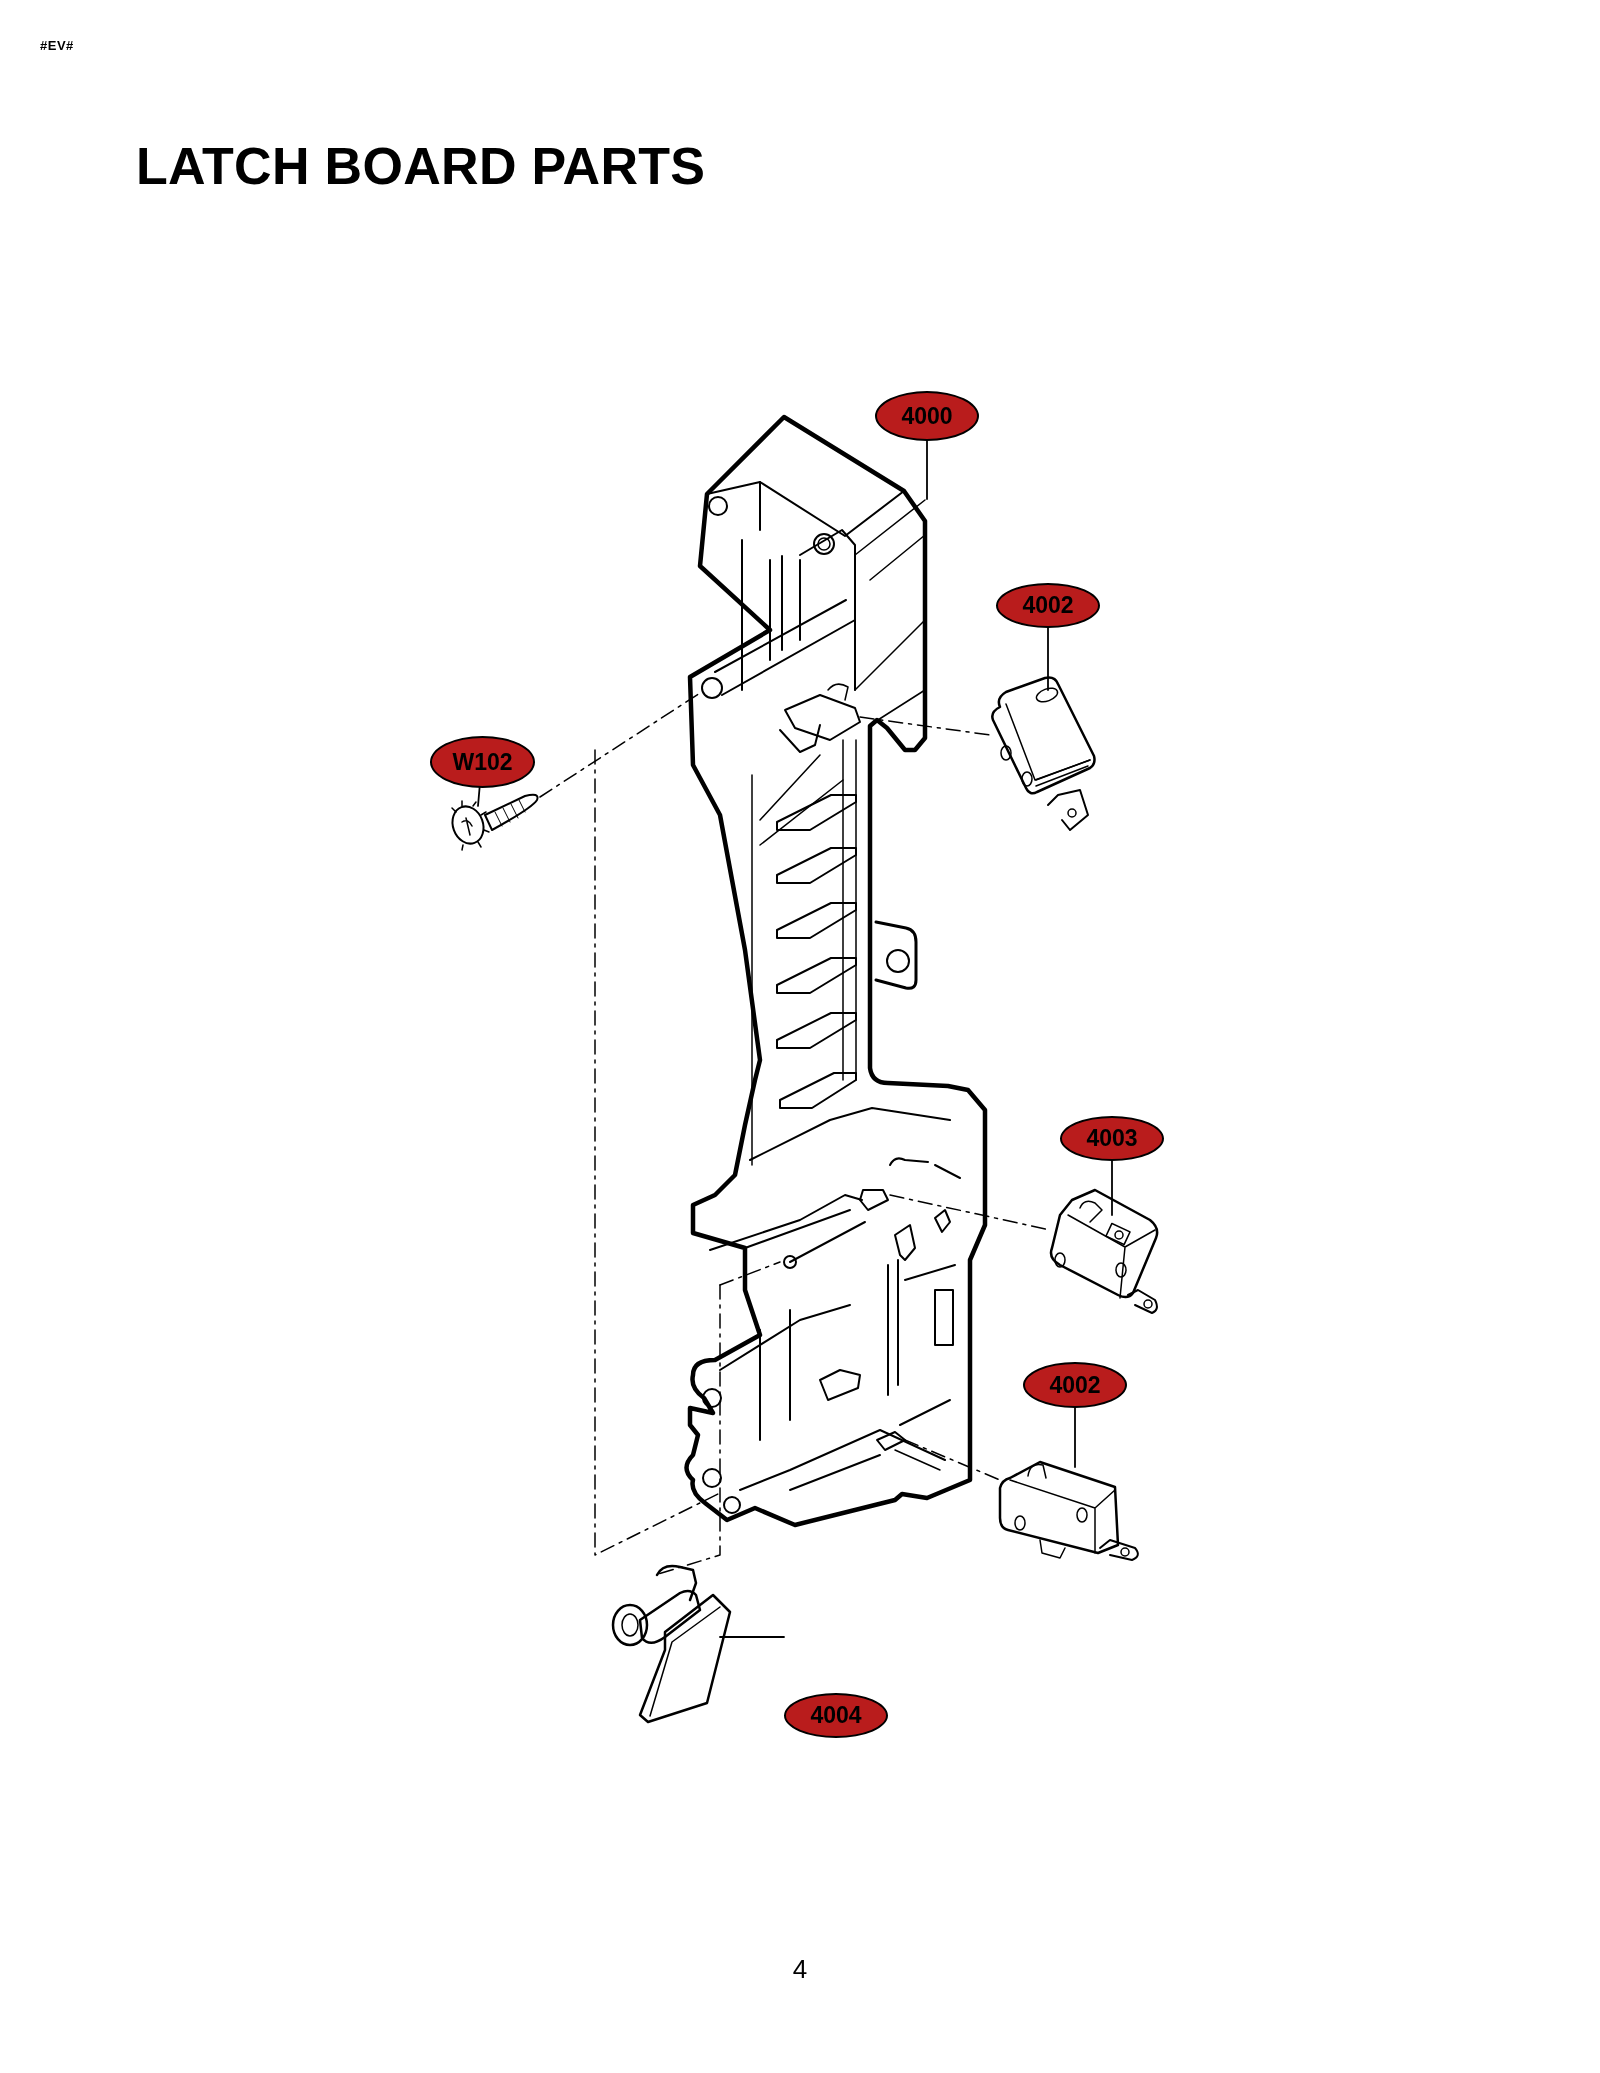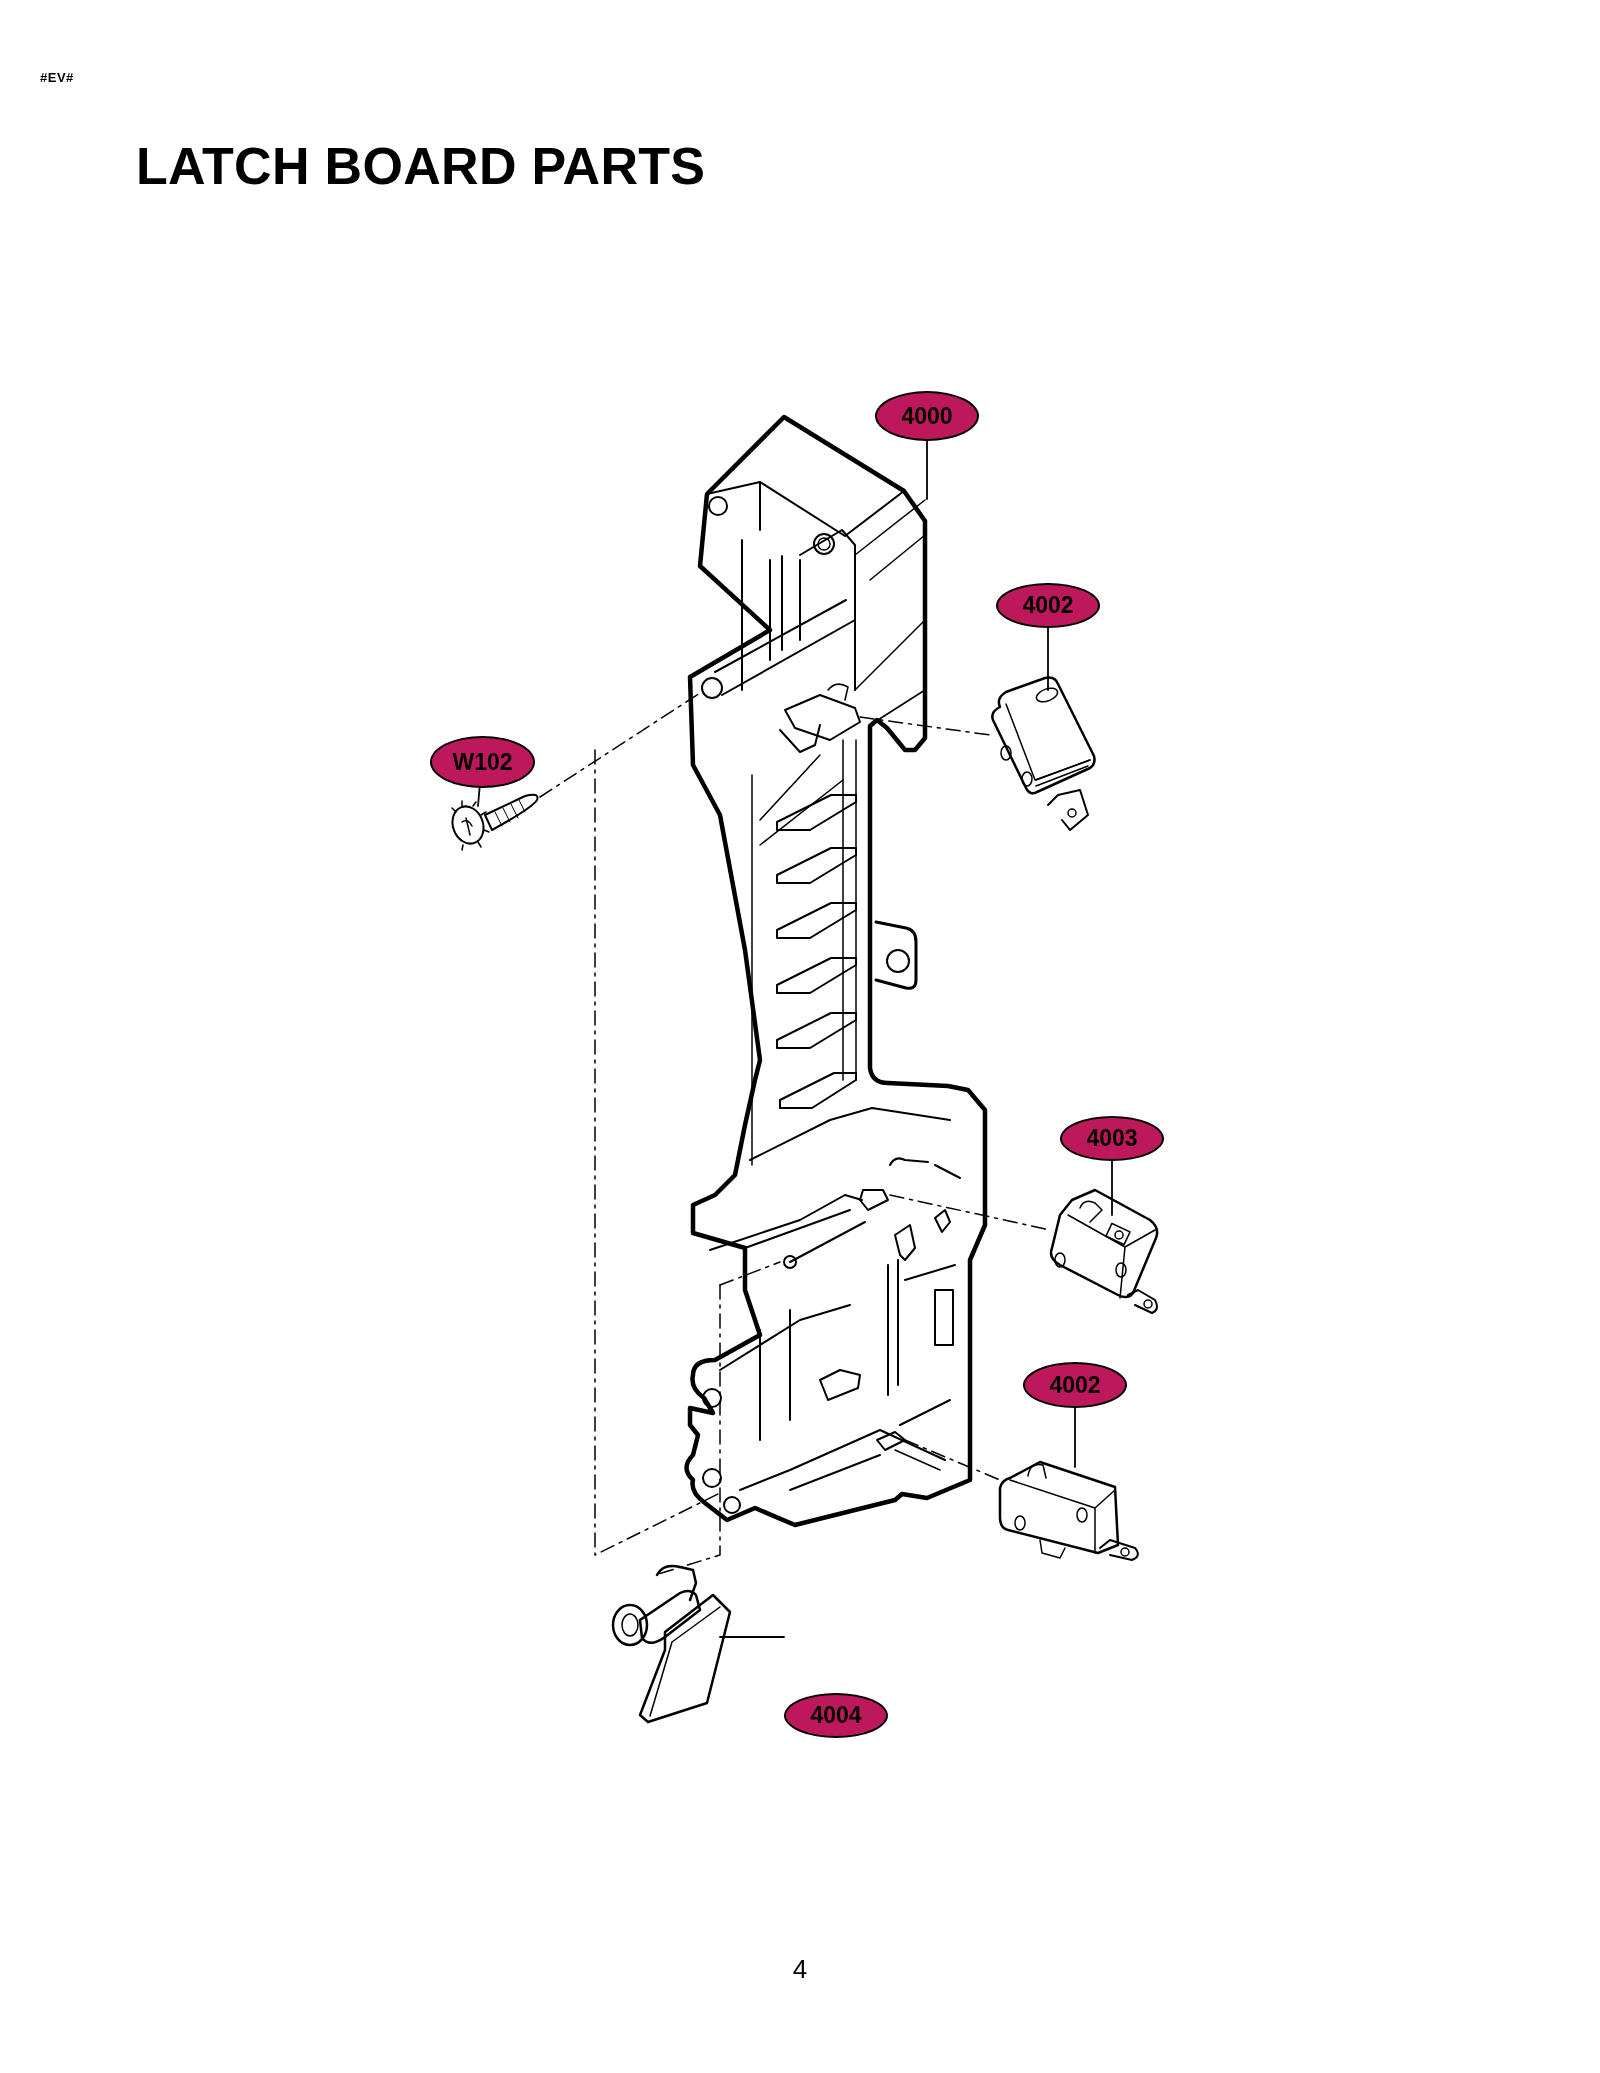--- a/index.html
+++ b/index.html
@@ -1,22 +1,22 @@
 <!DOCTYPE html>
 <html><head>
 <meta charset="utf-8">
 <style>
   html, body { margin: 0; padding: 0; background: #ffffff; }
   body { width: 1600px; height: 2073px; position: relative; overflow: hidden;
          font-family: "Liberation Sans", sans-serif; color: #000; }
-  .tag { position: absolute; left: 40px; top: 38px; font-size: 13px; font-weight: bold; letter-spacing: 0.5px; margin-top: 32px; }
+  .tag { position: absolute; left: 40px; top: 38px; font-size: 13px; font-weight: bold; letter-spacing: 0.5px; }
   .title { position: absolute; left: 136px; top: 136px; font-size: 52px; font-weight: bold; margin: 0; letter-spacing: 0.3px; }
   .page-num { position: absolute; left: 0; width: 1600px; top: 1954px; text-align: center; font-size: 26px; }
   svg.drawing { position: absolute; left: 0; top: 0; }
-  .callout { position: absolute; border: 2px solid #000; border-radius: 50%; background: #be185d;
+  .callout { position: absolute; border: 2px solid #000; border-radius: 50%; background: #b91c1c;
              display: flex; align-items: center; justify-content: center;
              font-size: 23px; font-weight: bold; box-sizing: border-box; }
 </style>
 </head>
 <body>
 
 <div class="tag">#EV#</div>
 <h1 class="title">LATCH BOARD PARTS</h1>
 
 <svg class="drawing" width="1600" height="2073" viewBox="0 0 1600 2073" xmlns="http://www.w3.org/2000/svg">

